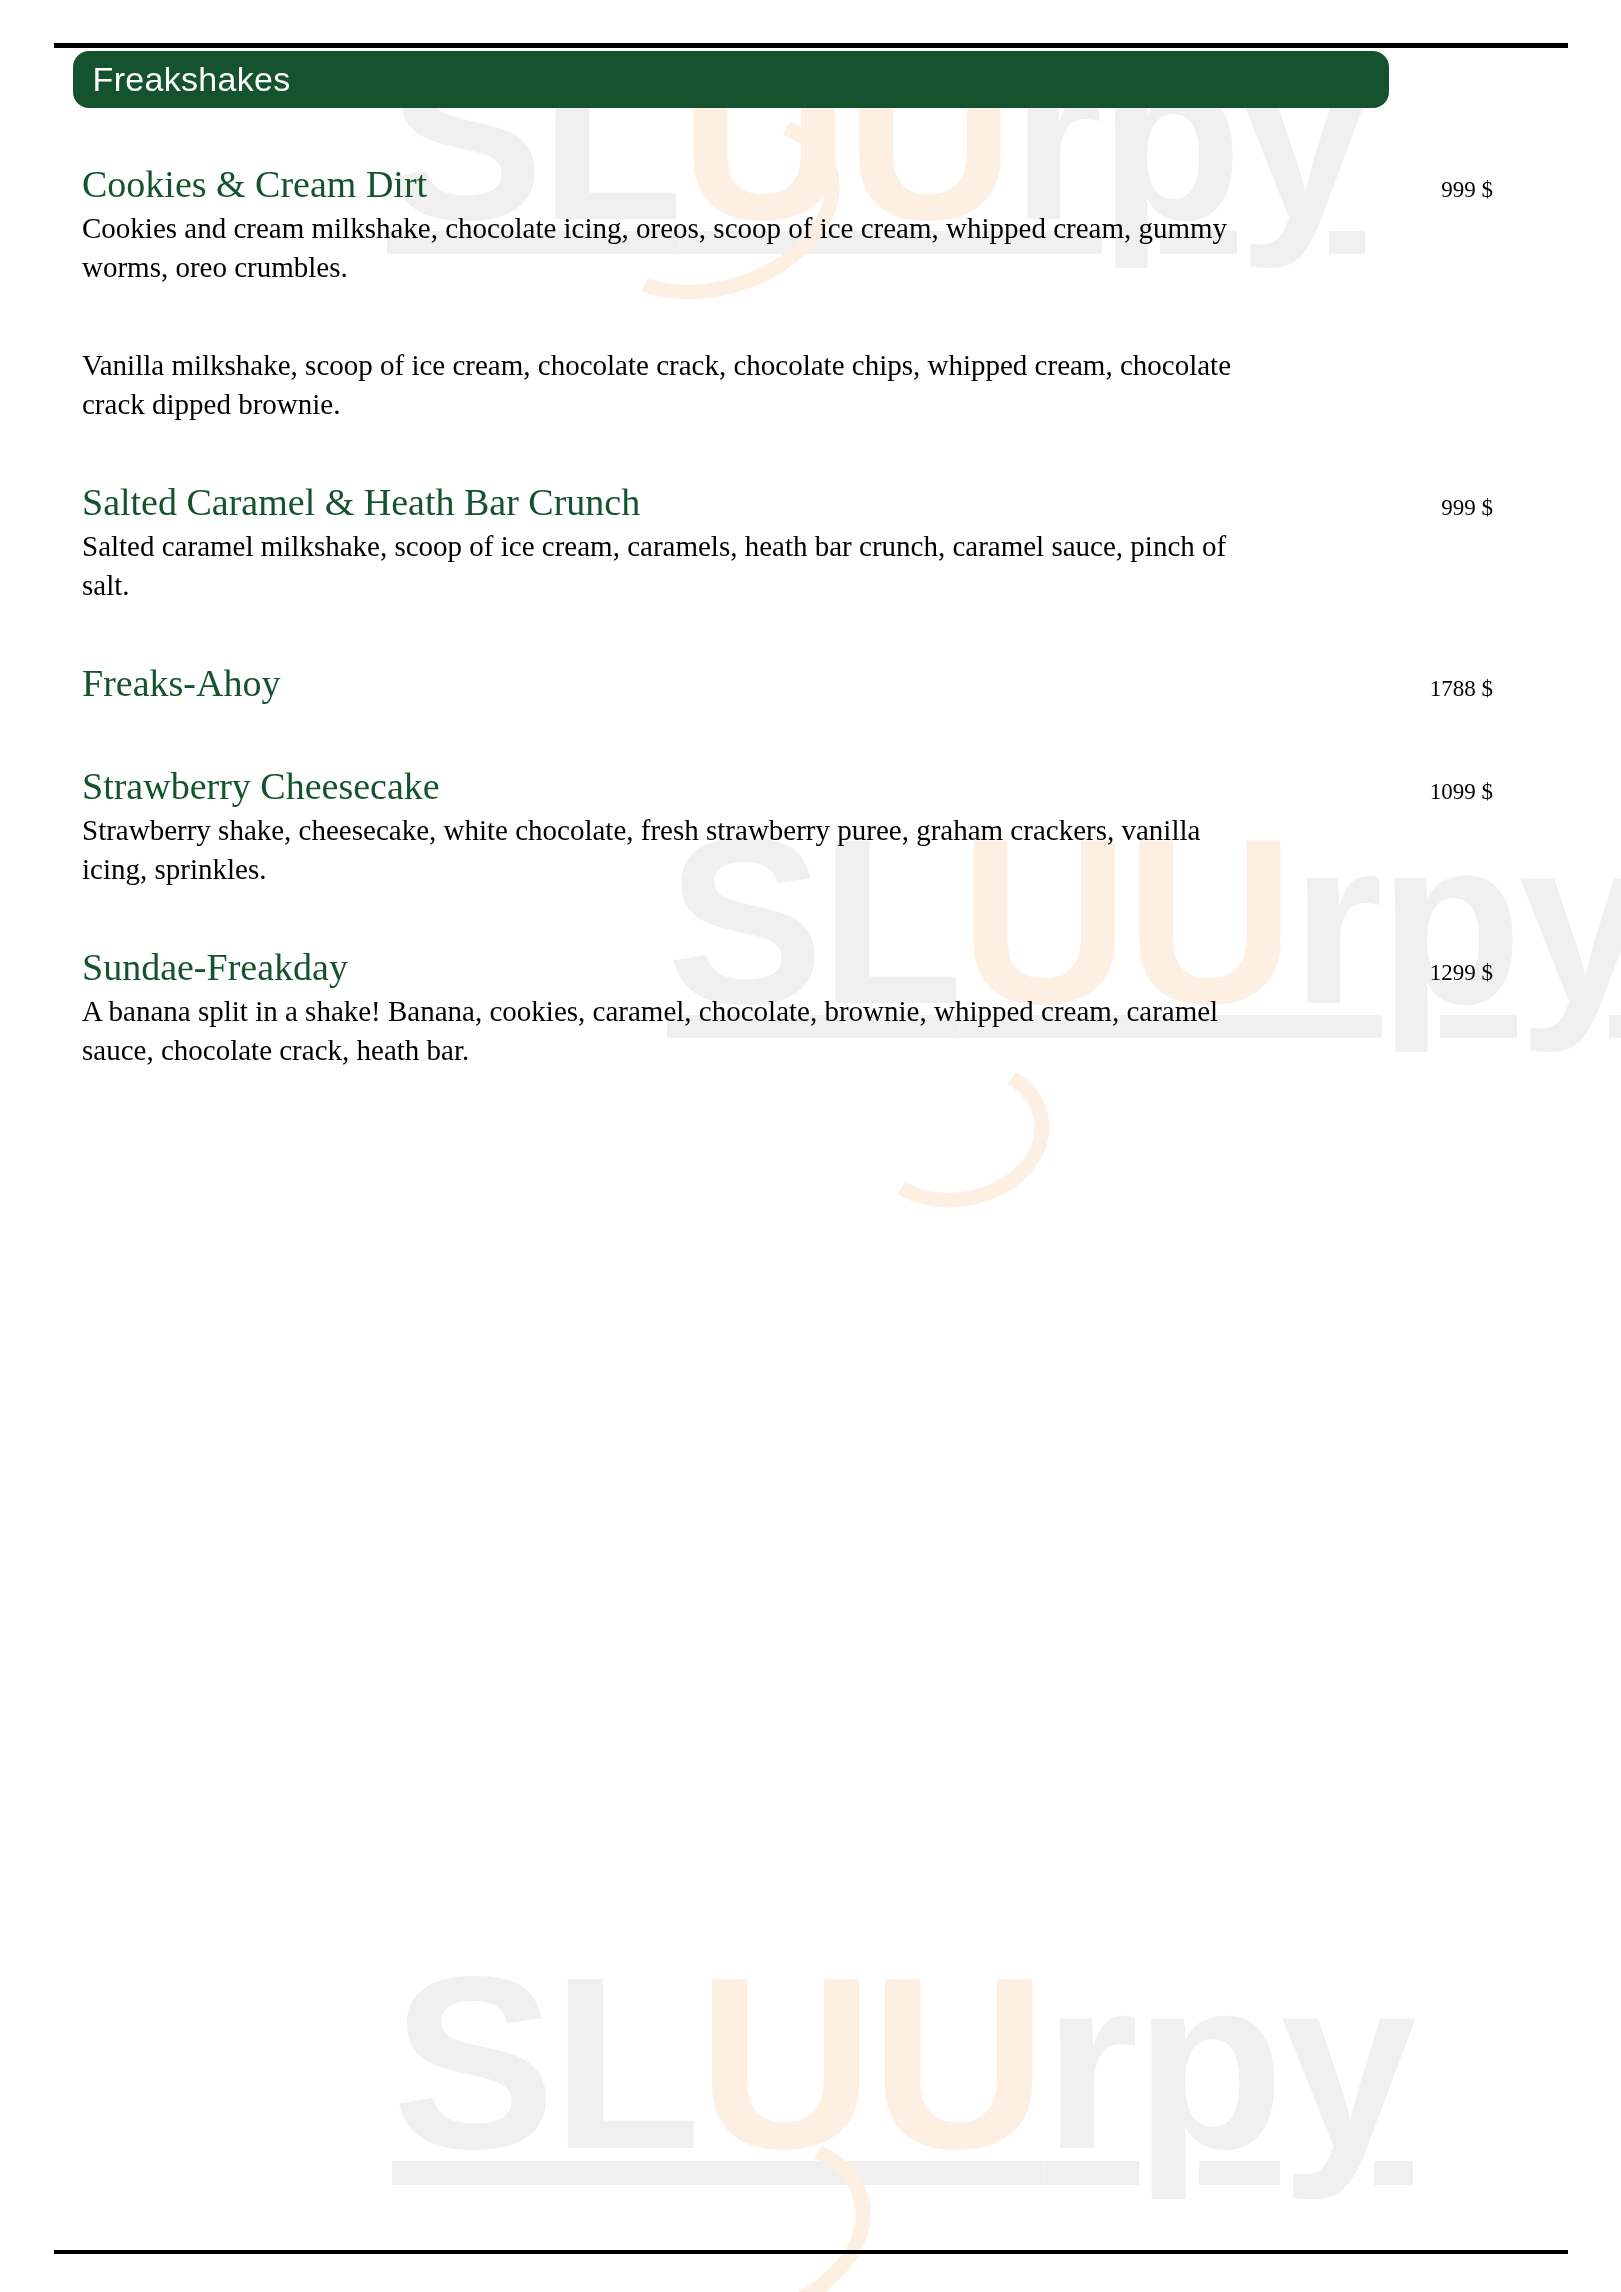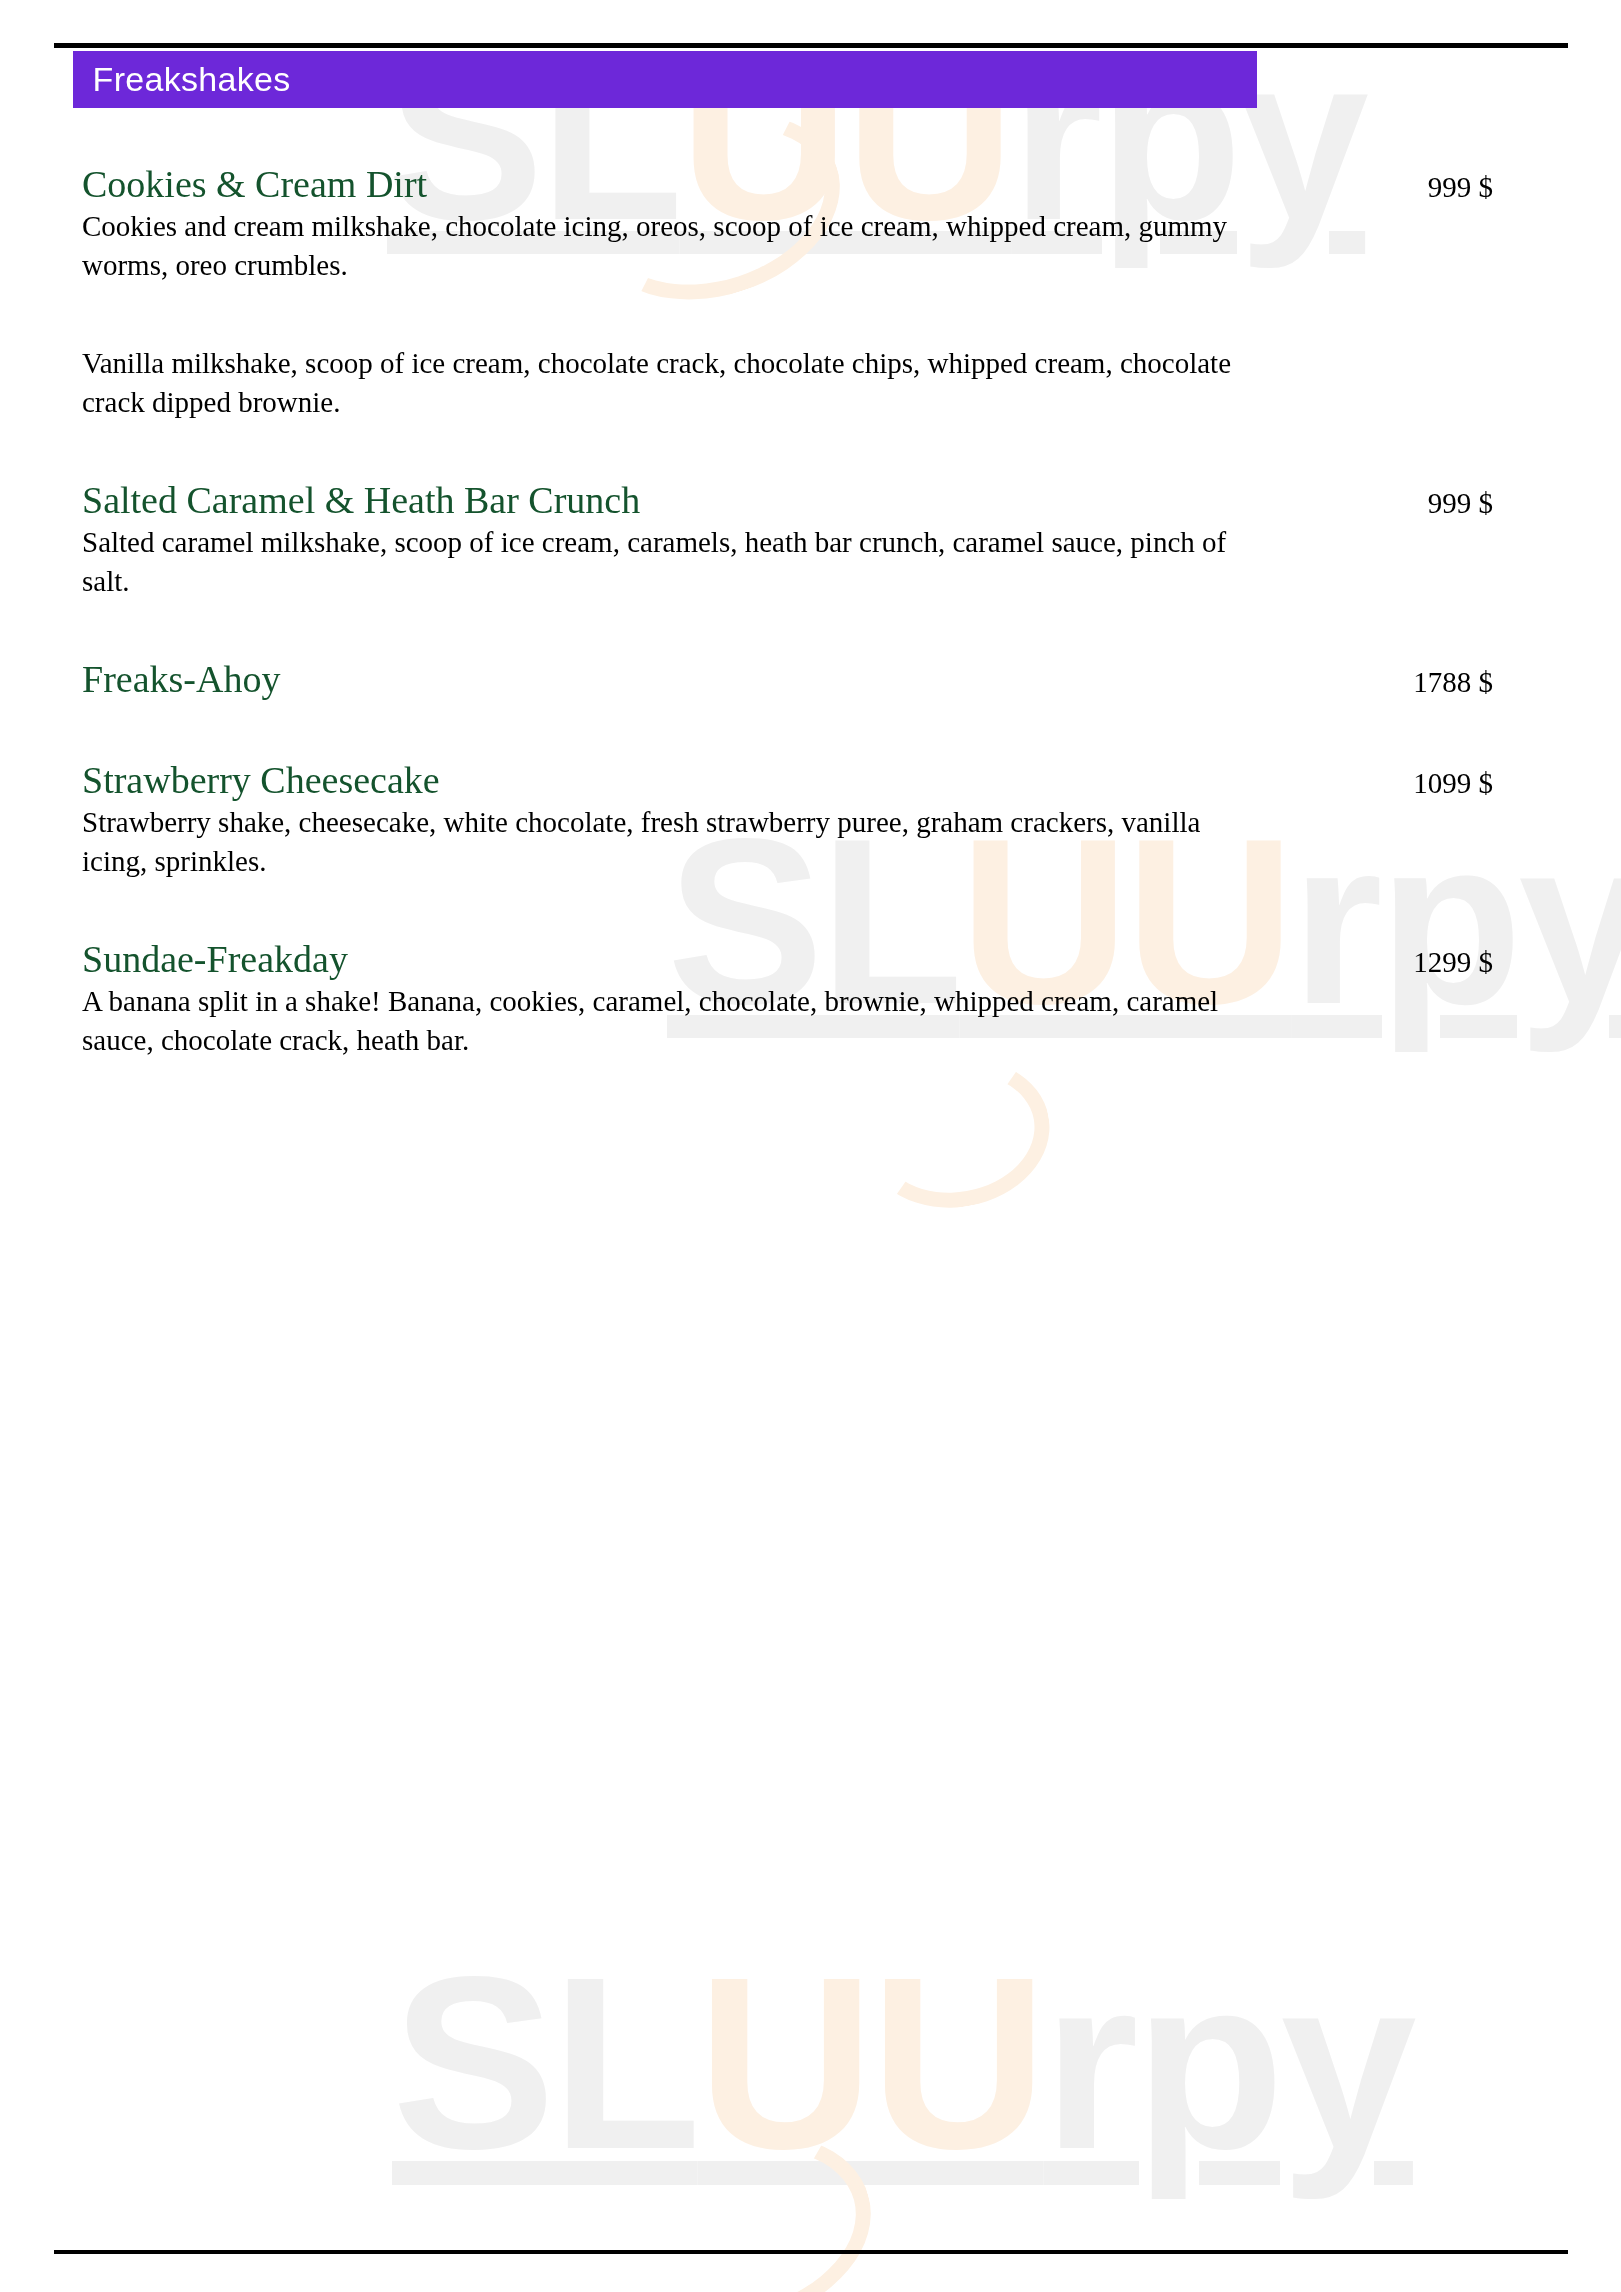--- a/index.html
+++ b/index.html
@@ -97,24 +97,25 @@
     height: 3.9px;
     background: #000000;
     z-index: 2;
   }
 
   
   .section-header {
     position: absolute;
     top: 51px;
     left: 73px;
-    width: 1184px;
+    width: 1316px;
     height: 57px;
-    background: #6d28d9;
+    background: #14532d;
     z-index: 3;
+    border-radius: 16px;
   }
   .section-header-title {
     position: absolute;
     left: 19.6px;
     top: 5.9px;
     color: #ffffff;
     font-family: "Liberation Sans", sans-serif;
     font-size: 34px;
     line-height: 45px;
     letter-spacing: 0.3px;
@@ -136,21 +137,21 @@
     display: flex;
     align-items: baseline;
     justify-content: space-between;
   }
   .item-name {
     font-size: 38px;
     line-height: 39px;
     color: #14532d;
   }
   .item-price {
-    font-size: 29px;
+    font-size: 23px;
     line-height: 39px;
     color: #000000;
     white-space: nowrap;
     padding-left: 29px;
   }
   .item-desc {
     font-size: 29px;
     line-height: 39px;
     color: #000000;
     max-width: 1157px;

